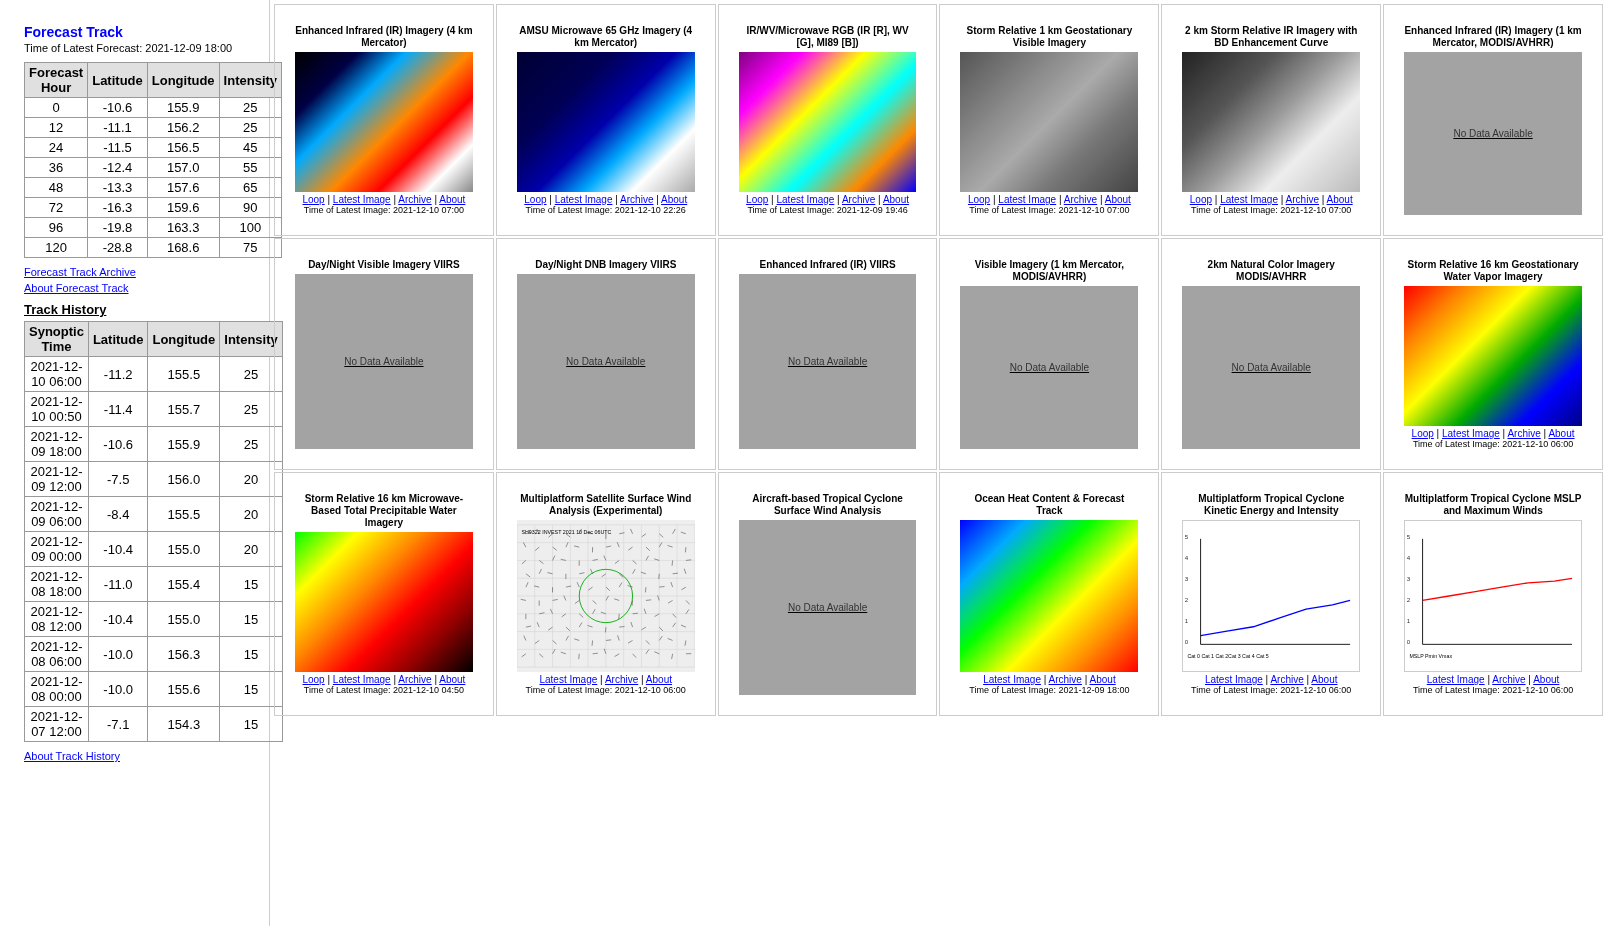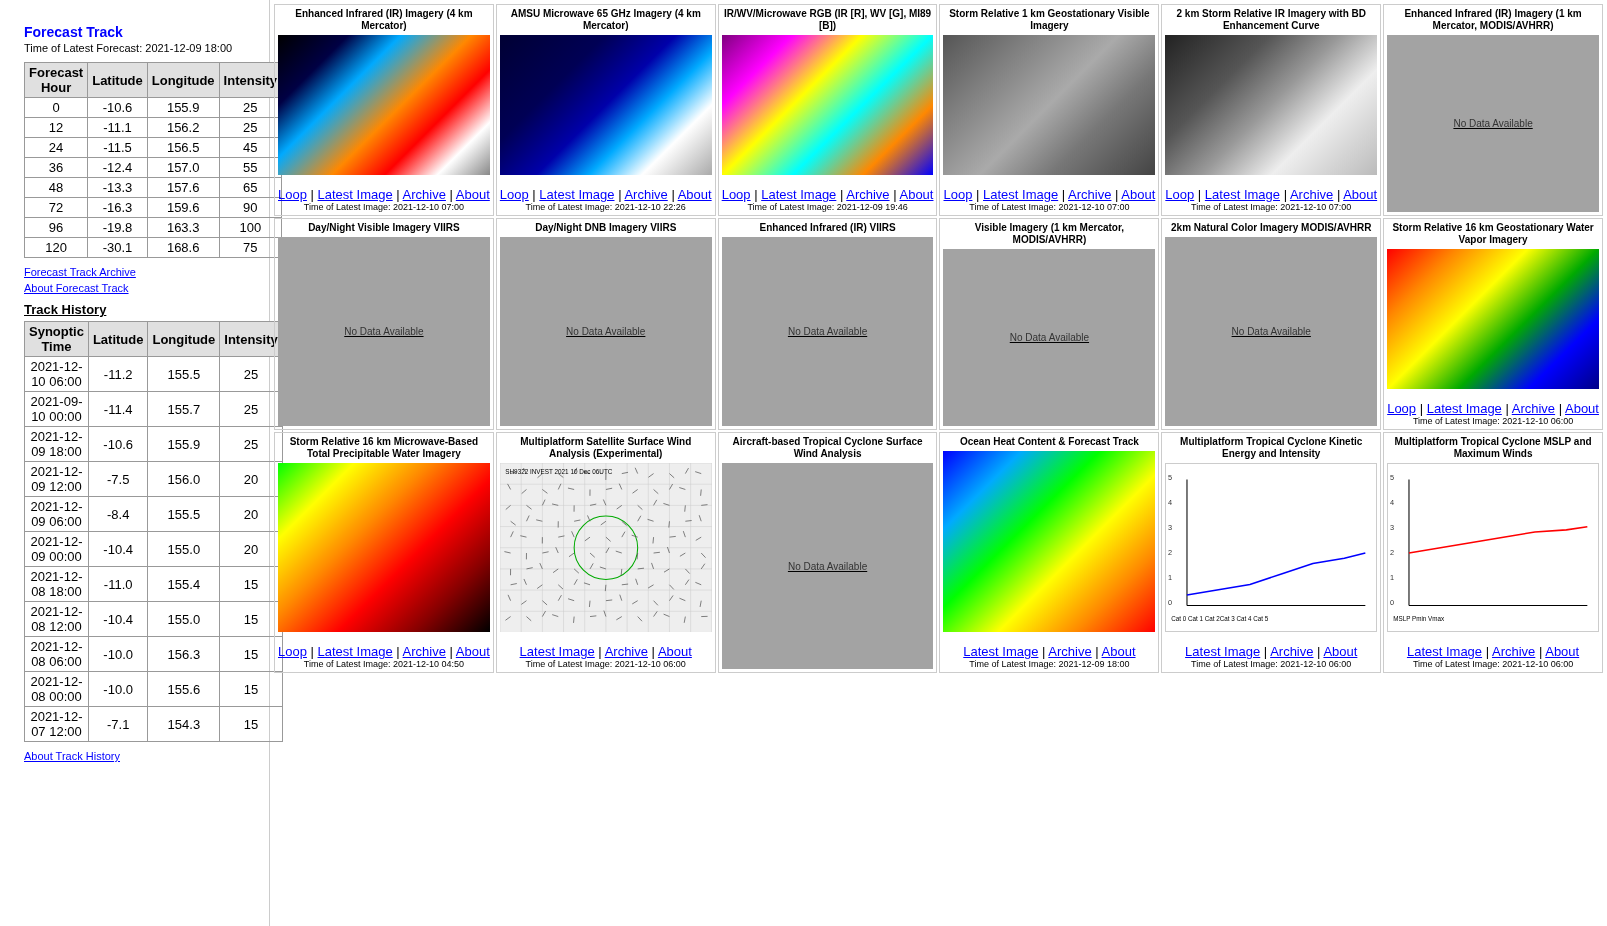--- a/index.html
+++ b/index.html
@@ -12,37 +12,37 @@
     .latest-forecast { font-size: 11px; margin-bottom: 8px; }
     table.data-table { border-collapse: collapse; width: 100%; margin-bottom: 8px; font-size: 13px; }
     table.data-table th, table.data-table td { border: 1px solid #999; padding: 2px 4px; text-align: center; }
     table.data-table th { background: #e0e0e0; }
     .link-item { color: #00f; text-decoration: underline; cursor: pointer; font-size: 11px; margin-bottom: 4px; display: block; }
     .track-history-title { font-weight: bold; font-size: 13px; text-decoration: underline; margin: 8px 0 4px 0; }
 
     
     .right-panel { flex: 1; padding: 4px; }
     .image-grid { display: grid; grid-template-columns: repeat(6, 1fr); grid-template-rows: repeat(3, auto); gap: 2px; }
-    .image-cell { border: 1px solid #ccc; padding: 3px; display: flex; flex-direction: column; align-items: center; min-height: 200px; }
+    .image-cell { border: 1px solid #ccc; padding: 20px; display: flex; flex-direction: column; align-items: center; min-height: 200px; }
     .image-cell-title { font-size: 10px; font-weight: bold; text-align: center; margin-bottom: 3px; line-height: 1.2; }
     .image-placeholder { width: 100%; flex: 1; background: #888; position: relative; overflow: hidden; min-height: 140px; display: flex; align-items: center; justify-content: center; }
     .image-placeholder.ir-colored { background: linear-gradient(135deg, #000 0%, #004 20%, #0af 35%, #f80 55%, #f00 70%, #fff 85%, #888 100%); }
     .image-placeholder.amsu { background: linear-gradient(135deg, #003 0%, #005 30%, #00a 50%, #0af 65%, #fff 80%, #aaa 100%); }
     .image-placeholder.rgb-ir { background: linear-gradient(135deg, #800080 0%, #ff00ff 20%, #ffff00 40%, #00ffff 60%, #ff8800 80%, #0000ff 100%); }
     .image-placeholder.vis-gray { background: linear-gradient(135deg, #555 0%, #888 30%, #aaa 50%, #777 70%, #444 100%); }
     .image-placeholder.bd-enhancement { background: linear-gradient(135deg, #222 0%, #555 30%, #999 50%, #eee 70%, #bbb 100%); }
     .image-placeholder.no-data { background: #a3a3a3; text-decoration: underline; }
     .image-placeholder.water-vapor { background: linear-gradient(135deg, #f00 0%, #f80 20%, #ff0 40%, #0a0 60%, #00f 80%, #008 100%); }
     .image-placeholder.precip { background: linear-gradient(135deg, #0f0 0%, #ff0 20%, #f80 40%, #f00 60%, #800 80%, #000 100%); }
     .image-placeholder.wind-analysis { background: #eee; }
     .image-placeholder.ohc { background: linear-gradient(135deg, #00f 0%, #0af 20%, #0f0 40%, #ff0 60%, #f80 80%, #f00 100%); }
     .image-placeholder.kinetic { background: #f5f5f5; }
     .image-placeholder.mslp { background: #f5f5f5; }
     .no-data-text { font-size: 10px; color: #333; text-align: center; }
-    .image-links { font-size: 13px; margin-top: 12px; text-align: center; }
+    .image-links { font-size: 10px; margin-top: 2px; text-align: center; }
     .image-links a { color: #00f; text-decoration: underline; cursor: pointer; }
     .image-time { font-size: 9px; text-align: center; color: #000; }
   </style>
 </head>
 <body>
 
 <div class="main-layout">
 
   <div class="left-panel">
     <div class="forecast-title">Forecast Track</div>
@@ -96,21 +96,21 @@
             <td>90</td>
           </tr>
           <tr>
             <td>96</td>
             <td>-19.8</td>
             <td>163.3</td>
             <td>100</td>
           </tr>
           <tr>
             <td>120</td>
-            <td>-30.1</td>
+            <td>-28.8</td>
             <td>168.6</td>
             <td>75</td>
           </tr>
         </tbody>
     </table>
     <a class="link-item">Forecast Track Archive</a>
     <a class="link-item">About Forecast Track</a>
 
     <div class="track-history-title">Track History</div>
     <table class="data-table">
@@ -123,21 +123,21 @@
         </tr>
       </thead>
       <tbody id="track-history-tbody">
       <tr>
             <td>2021-12-10 06:00</td>
             <td>-11.2</td>
             <td>155.5</td>
             <td>25</td>
           </tr>
           <tr>
-            <td>2021-09-10 00:00</td>
+            <td>2021-12-10 00:50</td>
             <td>-11.4</td>
             <td>155.7</td>
             <td>25</td>
           </tr>
           <tr>
             <td>2021-12-09 18:00</td>
             <td>-10.6</td>
             <td>155.9</td>
             <td>25</td>
           </tr>

